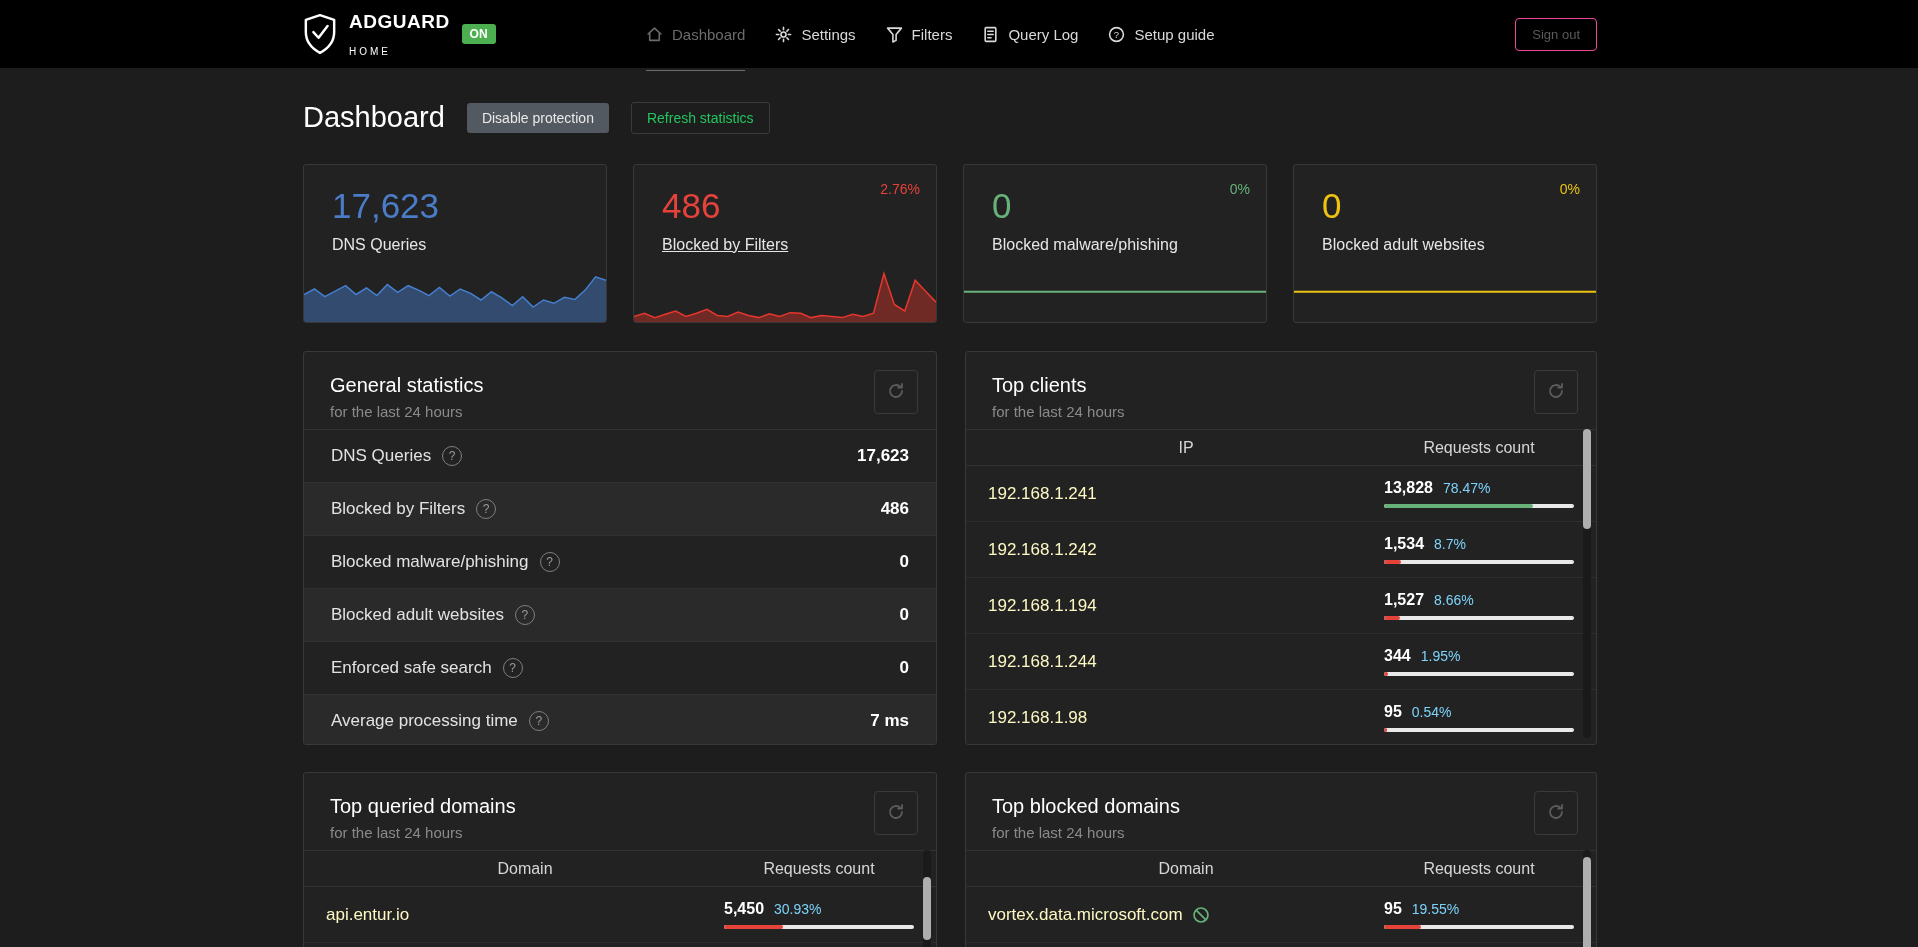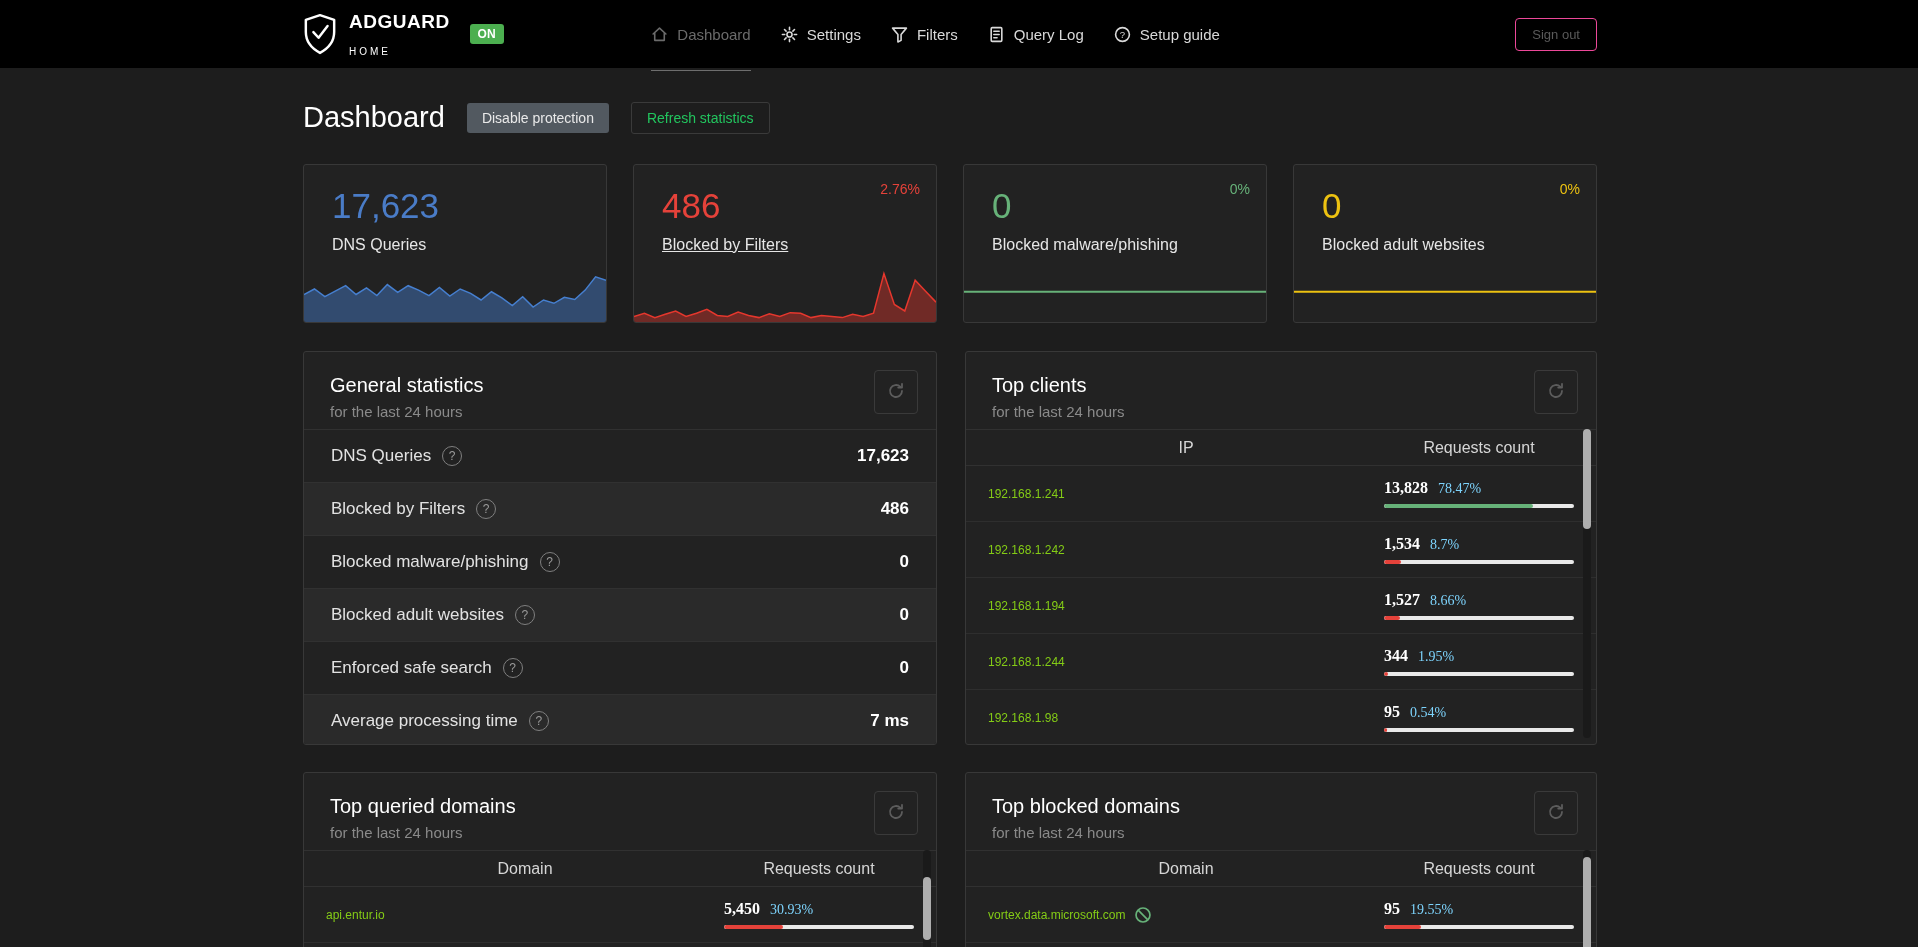--- a/index.html
+++ b/index.html
@@ -11,21 +11,21 @@
   }
   .container { width:1294px; margin-left:303px; }
 
   
   .navbar { height:68px; background:#000; }
   .nav-inner { display:flex; align-items:center; height:100%; }
   .brand { display:flex; align-items:center; gap:12px; cursor:pointer;justify-content:space-between; }
   .brand svg { display:block; }
   .brand-title { font-size:19px; font-weight:bold; letter-spacing:.5px; color:#fff; line-height:1; }
   .brand-sub { font-size:10px; letter-spacing:3px; color:#fff; margin-top:16px; line-height:1; }
-  .on-badge { color:#fff; font-size:12px; font-weight:bold; padding:3px 8px; border-radius:3px; margin-left:8px; }
+  .on-badge { color:#fff; font-size:12px; font-weight:bold; padding:3px 8px; border-radius:3px; margin-left:0; }
   .nav-center { display:flex; align-items:center; gap:30px; margin:0 auto; height:100%; }
   .nav-item { display:flex; align-items:center; gap:9px; color:#d9d9d9; font-size:15px;
               height:100%; position:relative; cursor:pointer; text-decoration:none; white-space:nowrap; }
   .nav-item .nav-icon { display:flex; }
   .nav-item.active { color:#6b6b6b; }
   .nav-item.active::after { content:""; position:absolute; left:0; right:0; bottom:-3px; height:1px; background:#6e6e6e; }
   .signout { margin-left:auto; color:#5a5a5a; font-size:13px; padding:8px 16px;
              border:1px solid #ec4899; border-radius:4px; cursor:pointer; white-space:nowrap; }
 
   
@@ -68,23 +68,23 @@
            color:#9a9a9a; display:inline-flex; align-items:center; justify-content:center;
            margin-left:11px; cursor:pointer; flex:none; }
   .gs-value { font-weight:bold; font-size:17px; color:#fff; }
 
   
   .t-header { display:flex; align-items:center; height:37px; padding:0 22px;
               border-top:1px solid #313131; border-bottom:1px solid #313131; }
   .th-key { flex:1; text-align:center; font-size:16px; color:#d6d6d6; }
   .th-count { width:190px; text-align:center; font-size:16px; color:#d6d6d6; }
   .t-row { display:flex; align-items:center; height:56px; padding:0 22px; border-bottom:1px solid #2e2e2e; }
-  .t-key { flex:1; font-size:12px; color:#84cc16; display:flex; align-items:center; gap:9px; }
+  .t-key { flex:1; font-size:17px; color:#fef9c3; display:flex; align-items:center; gap:9px; }
   .t-count { width:190px; }
-  .t-line { display:flex; align-items:baseline; gap:10px;font-family:Liberation Serif, serif; }
+  .t-line { display:flex; align-items:baseline; gap:10px; }
   .t-num { font-weight:bold; font-size:16px; color:#fff; }
   .t-pct { font-size:14px; color:#7dd3fc; }
   .bar { margin-top:7px; height:4px; background:#e9e9e9; border-radius:2px; overflow:hidden; }
   .bar-fill { height:100%; border-radius:2px; }
   .blocked-ico { flex:none; }
 
   
   .sb-track { position:absolute; right:5px; top:77px; bottom:6px; width:8px;
               background:#1a1a1a; border-radius:4px; }
   .sb-thumb { position:absolute; right:0; width:8px; background:#aeaeae; border-radius:4px; cursor:grab; }

